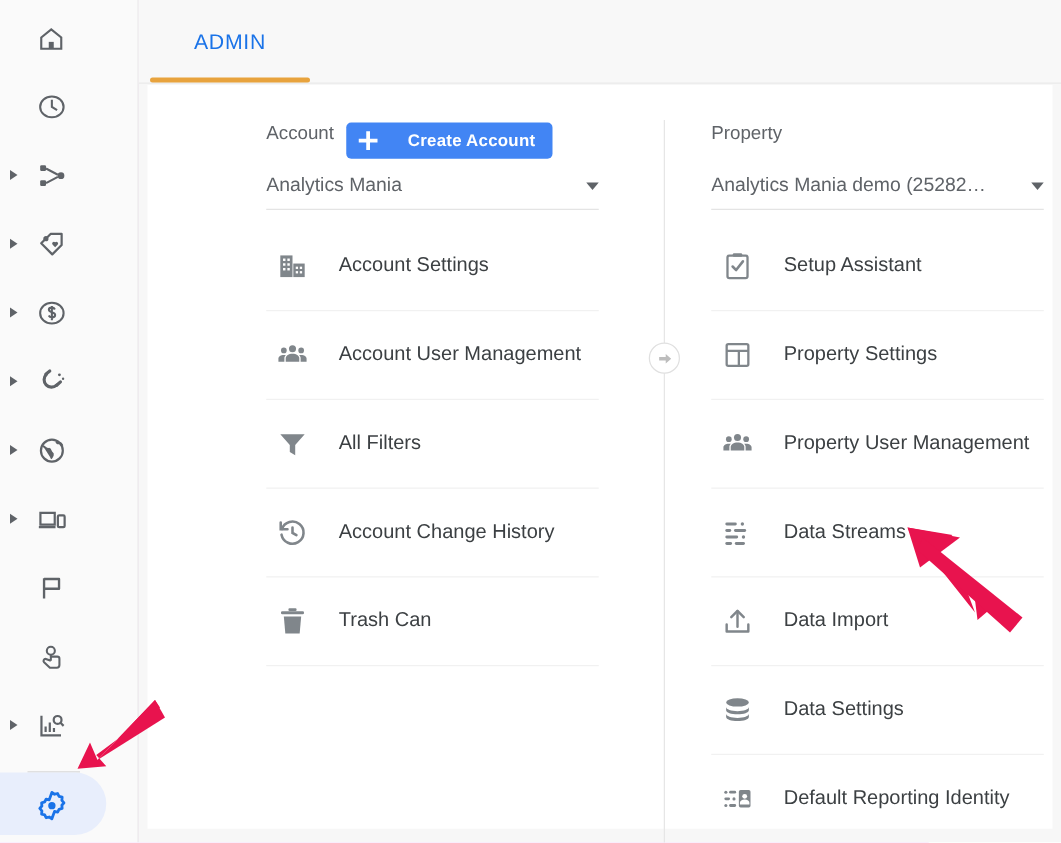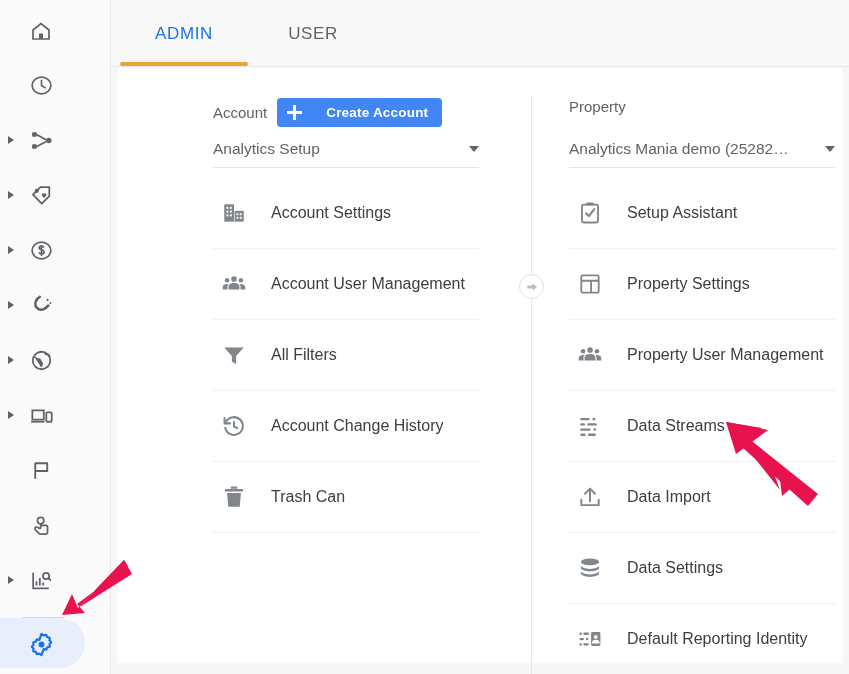--- a/index.html
+++ b/index.html
@@ -80,21 +80,21 @@
     width: 724px; height: 595px;
     background: #ffffff;
   }
 
   .col { position: absolute; top: 0; }
   #col-account  { left: 95px;  width: 300px; }
   #col-property { left: 451px; width: 300px; }
 
   .col-head {
     position: absolute; top: 30px; left: 0;
-    display: flex; align-items: center; gap: 10px;
+    display: flex; align-items: flex-start; gap: 10px;
   }
   .col-head-label { font-size: 15px; color: #5f6368; }
   .create-btn {
     display: inline-flex; align-items: center; gap: 24px;
     background: #4285f4; color: #ffffff;
     border: none; border-radius: 4px;
     padding: 7px 14px 7px 10px;
     font-family: "Liberation Sans", sans-serif;
     font-size: 13.5px; font-weight: bold; letter-spacing: .2px;
     cursor: pointer; white-space: nowrap;
@@ -293,37 +293,36 @@
         <path d="M12 2.6 l1.9 1.3 l2.2-.5 l1 2 l2.2 .6 l-.2 2.3 l1.5 1.7 l-1.5 1.7 l.2 2.3 l-2.2 .6 l-1 2 l-2.2-.5 L12 21.4 l-1.9-1.3 l-2.2 .5 l-1-2 l-2.2-.6 l.2-2.3 L3.4 14 l1.5-1.7 l-.2-2.3 l2.2-.6 l1-2 l2.2 .5 Z"></path>
         <circle cx="12" cy="12" r="2.6" fill="currentColor" stroke="none"></circle>
       </svg>
     </div>
   </div>
 
   <div id="main">
 
     <div id="tabbar">
       <div class="tab" id="tab-admin">ADMIN</div>
-      <div class="tab" id="tab-user">USER</div>
       <div id="tab-underline"></div>
     </div>
 
     <div id="card">
 
       <div class="col" id="col-account">
         <div class="col-head">
           <span class="col-head-label">Account</span>
           <button class="create-btn">
             <span class="plus"></span>
             <span>Create Account</span>
           </button>
         </div>
 
         <div class="selector">
-          <span class="selector-text">Analytics Setup</span>
+          <span class="selector-text">Analytics Mania</span>
           <span class="selector-caret"></span>
         </div>
 
         <div class="menu">
 
           <div class="menu-row">
             <span class="menu-icon">
               <svg width="26" height="26" viewBox="0 0 24 24" fill="currentColor">
                 <rect x="3" y="4" width="9" height="16"></rect>
                 <rect x="12.6" y="10" width="8.4" height="10"></rect>

